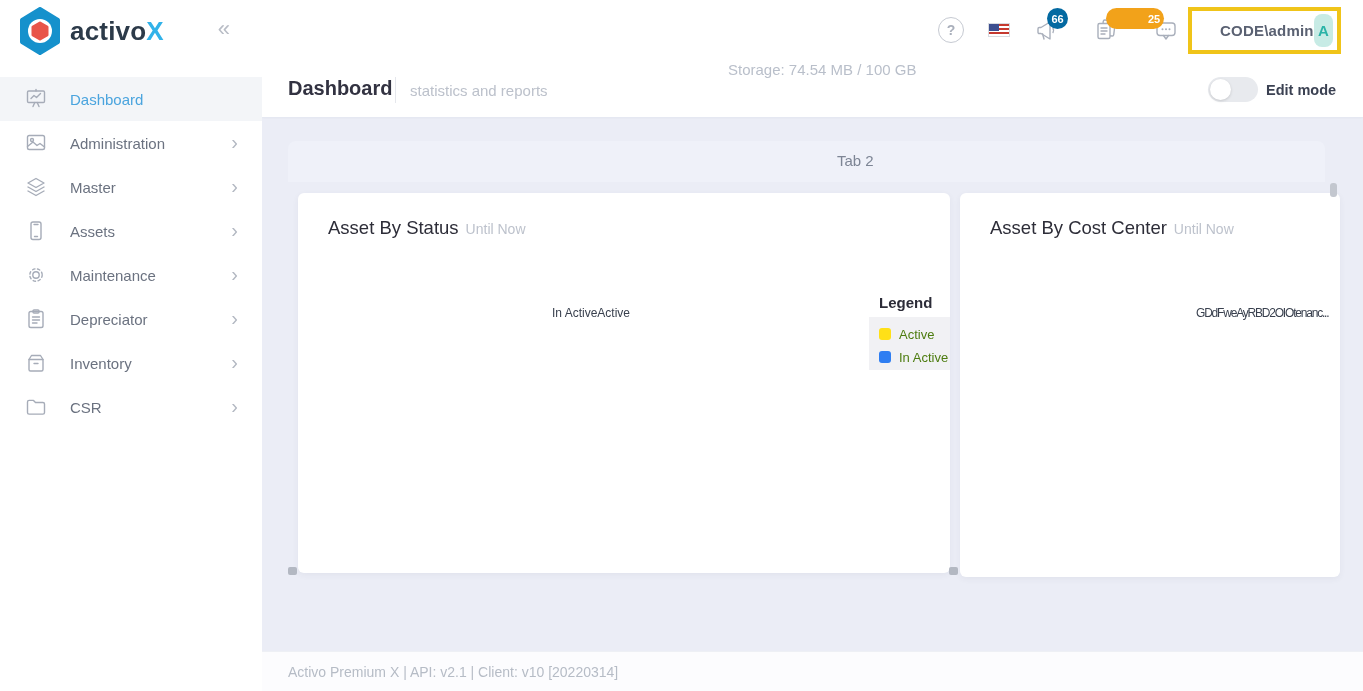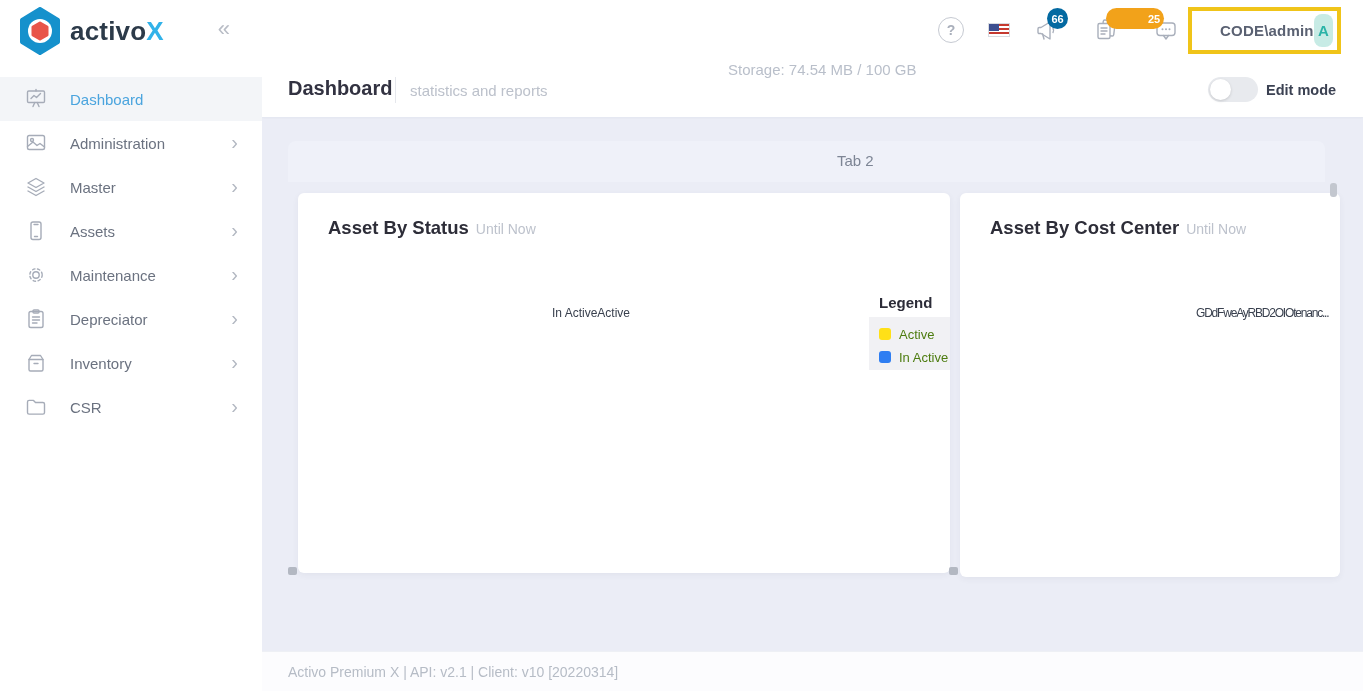--- a/index.html
+++ b/index.html
@@ -62,21 +62,21 @@
   .tabstrip { left:288px; top:141px; width:1037px; height:41px; background:#eff1f9; border-radius:8px 8px 0 0; }
   .tab-active { position:absolute; left:0; top:0; width:523px; height:41px; background:#fff; border-radius:8px 8px 0 0;
     display:flex; align-items:center; padding-left:28px; font-size:15px; color:#4ba5dc; cursor:pointer; }
   .tab-2 { position:absolute; left:549px; top:11px; font-size:15px; color:#7d8595; cursor:pointer; }
 
   
   .card { background:#fff; border-radius:6px; box-shadow:0 2px 6px rgba(60,70,90,.06); overflow:hidden; }
   .card1 { left:298px; top:193px; width:652px; height:380px; }
   .card2 { left:960px; top:193px; width:380px; height:384px; }
   .card-head { position:absolute; left:30px; top:24px; white-space:nowrap; }
-  .card-title { font-size:18.5px; font-weight:700; color:#2d2d38; }
+  .card-title { font-size:18.5px; font-weight:400; color:#2d2d38; }
   .card-sub { font-size:14px; color:#bdc2cc; margin-left:7px; }
   .center-labels { position:absolute; font-size:12px; color:#39404e; white-space:nowrap; }
   .c1-center { left:254px; top:113px; }
   .c2-center { left:236px; top:113px; letter-spacing:-1.2px; }
   .legend-title { position:absolute; left:581px; top:101px; font-size:15px; font-weight:700; color:#2c2c38; }
   .legend-panel { position:absolute; left:571px; top:124px; width:81px; height:53px; background:#f1f1f4; padding:7px 0 0 10px; }
   .legend-row { display:flex; align-items:center; height:20px; margin-bottom:3px; cursor:pointer; }
   .legend-swatch { width:12px; height:12px; border-radius:3px; flex:0 0 auto; }
   .legend-label { margin-left:8px; font-size:13px; color:#4d7c0f; white-space:nowrap; }
 

